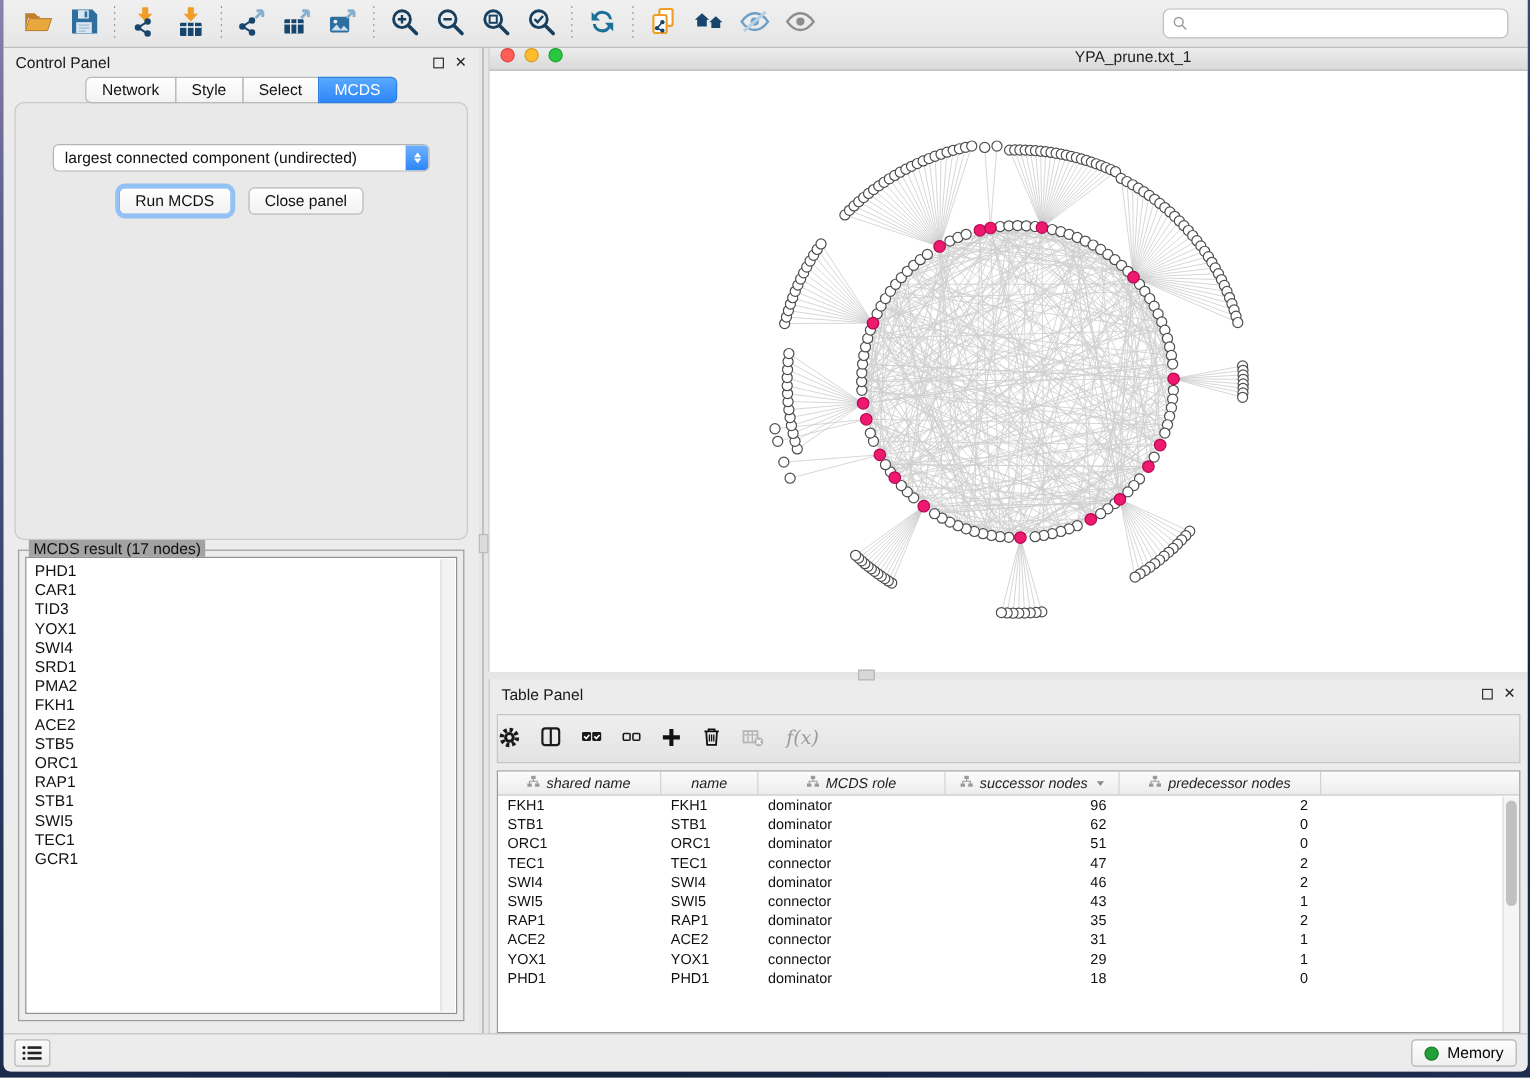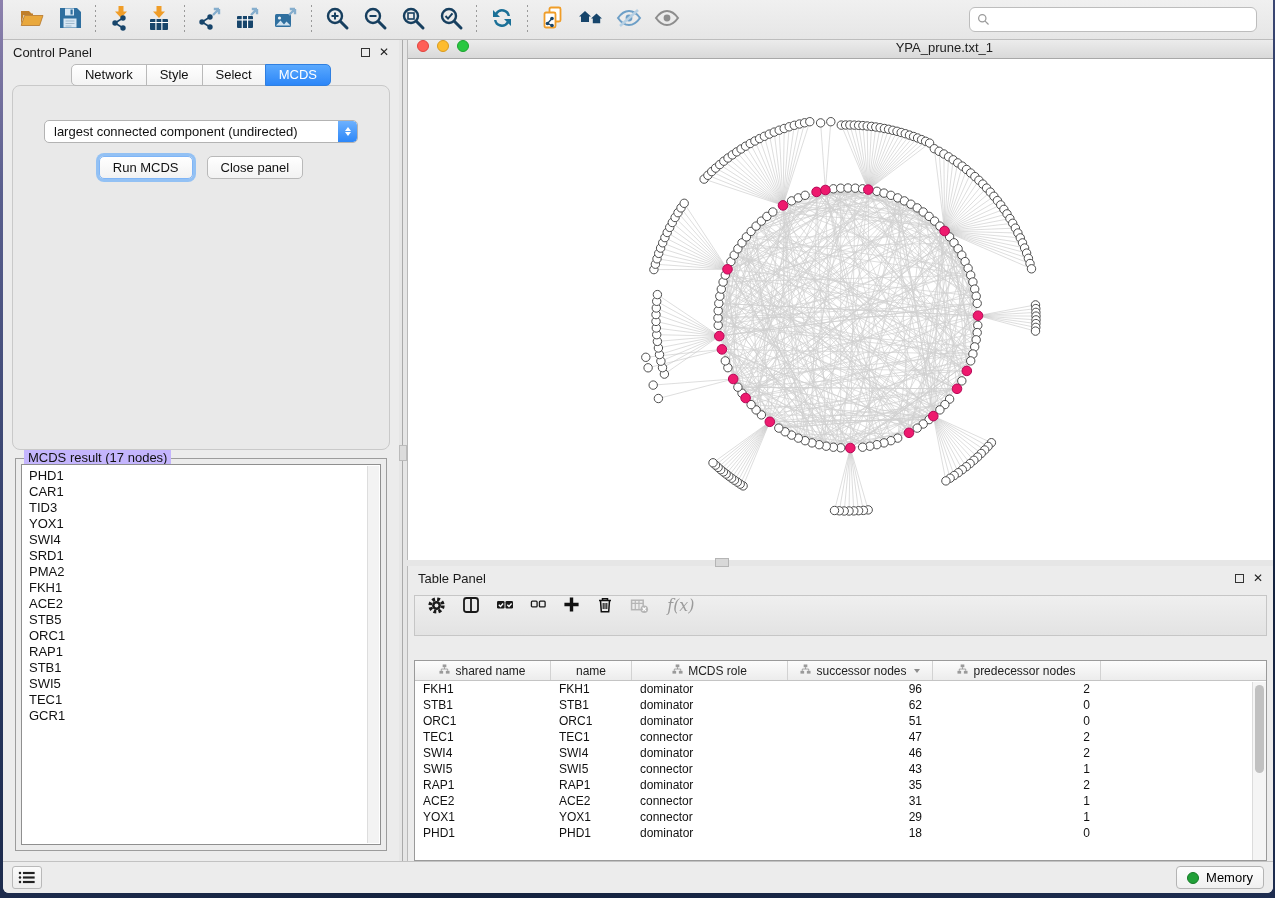--- a/index.html
+++ b/index.html
@@ -55,21 +55,21 @@
     display:flex; flex-direction:column; align-items:center; justify-content:center; gap:1px; }
   .dd-cap i { width:0; height:0; border-left:3.5px solid transparent; border-right:3.5px solid transparent; }
   .dd-cap .up { border-bottom:4px solid #fff; }
   .dd-cap .down { border-top:4px solid #fff; }
   .cp-buttons { margin-top:13px; display:flex; justify-content:center; gap:14px; }
   .push-btn { font-family:inherit; font-size:13px; padding:3px 13px; background:linear-gradient(#ffffff,#f2f2f2);
     border:1px solid #b9b9b9; border-radius:5px; color:#111; cursor:default; }
   .push-btn.focus-ring { box-shadow:0 0 0 3px rgba(77,160,253,.55); border-color:#7fb5f7; }
 
   .groupbox { flex:1; margin:8px 12px 10px; border:1px solid #9c9c9c; position:relative; min-height:0; }
-  .groupbox-title { position:absolute; top:-9px; left:8px; background:#c4b5fd; padding:0 4px; font-size:13px; }
+  .groupbox-title { position:absolute; top:-9px; left:8px; background:#a3a3a3; padding:0 4px; font-size:13px; }
   .list-area { position:absolute; inset:5px 5px 5px 5px; background:#fff; border:1px solid #8f8f8f;
     padding:3px 0 0 7px; overflow:hidden; }
   .list-item { height:16px; font-size:13px; line-height:16px; }
   .list-scroll { position:absolute; top:1px; right:1px; bottom:1px; width:12px; background:#f3f3f3;
     border-left:1px solid #ddd; }
 
   
   .v-splitter { width:8px; flex:0 0 8px; background:#e6e6e6; position:relative; }
   .v-splitter .line { position:absolute; left:3px; top:0; bottom:0; width:1px; background:#aaa; }
   .v-splitter .grip { position:absolute; left:0; top:405px; width:8px; height:16px;
@@ -87,29 +87,29 @@
   .traffic span { width:12px; height:12px; border-radius:50%; display:inline-block; }
   .tl-red { background:#ff5f57; border:0.5px solid #e0443e; }
   .tl-yellow { background:#febc2e; border:0.5px solid #d89b1e; }
   .tl-green { background:#28c840; border:0.5px solid #1ba32e; }
   .net-title { position:absolute; left:62%; transform:translateX(-50%); font-size:13px; color:#222; }
   .net-canvas { flex:1; background:#fff; position:relative; }
   .net-canvas svg { position:absolute; inset:0; }
 
   
   .table-panel { flex:1; background:#ececec; display:flex; flex-direction:column; border-left:1px solid #b9b9b9; min-height:0; }
-  .tp-toolbar { height:41px; flex:0 0 41px; margin:5px 6px 18px; background:linear-gradient(#efefef,#e3e3e3);
-    border:1px solid #c6c6c6; display:flex; align-items:flex-start; padding:0 12px; gap:16px; }
+  .tp-toolbar { height:41px; flex:0 0 41px; margin:5px 6px 0; background:linear-gradient(#efefef,#e3e3e3);
+    border:1px solid #c6c6c6; display:flex; align-items:center; padding:0 0; gap:16px; }
   .tp-tool { border:none; background:transparent; display:flex; align-items:center; cursor:default; padding:0; }
   .table-wrap { flex:1; margin:6px 6px 0; border:1px solid #9a9a9a; background:#fff; position:relative;
     overflow:hidden; min-height:0; }
   .t-head { display:flex; height:20px; background:linear-gradient(#fcfcfc,#ececec);
     border-bottom:1px solid #c4c4c4; padding-right:14px; }
   .t-hcell { display:flex; align-items:center; justify-content:center; gap:5px; font-size:12px;
-    color:#222; border-right:1px solid #d2d2d2; overflow:hidden; }
+    color:#222; border-right:1px solid #d2d2d2; overflow:hidden;font-style:italic; }
   .t-hcell.filler { border-right:none; flex:1; }
   .caret-down { width:0; height:0; border-left:3.5px solid transparent; border-right:3.5px solid transparent;
     border-top:4.5px solid #8c8c8c; margin-left:2px; }
   .t-row { display:flex; height:16px; padding-right:14px; }
   .t-cell { font-size:12px; line-height:16px; white-space:nowrap; overflow:hidden; }
   .t-cell.text { padding-left:8px; text-align:left; }
   .t-cell.num { padding-right:11px; text-align:right; }
   .t-scroll { position:absolute; top:21px; right:0; bottom:0; width:14px; background:#f5f5f5;
     border-left:1px solid #dcdcdc; }
   .t-thumb { position:absolute; top:3px; left:2px; width:9px; height:88px; background:#c1c1c1; border-radius:5px; }

